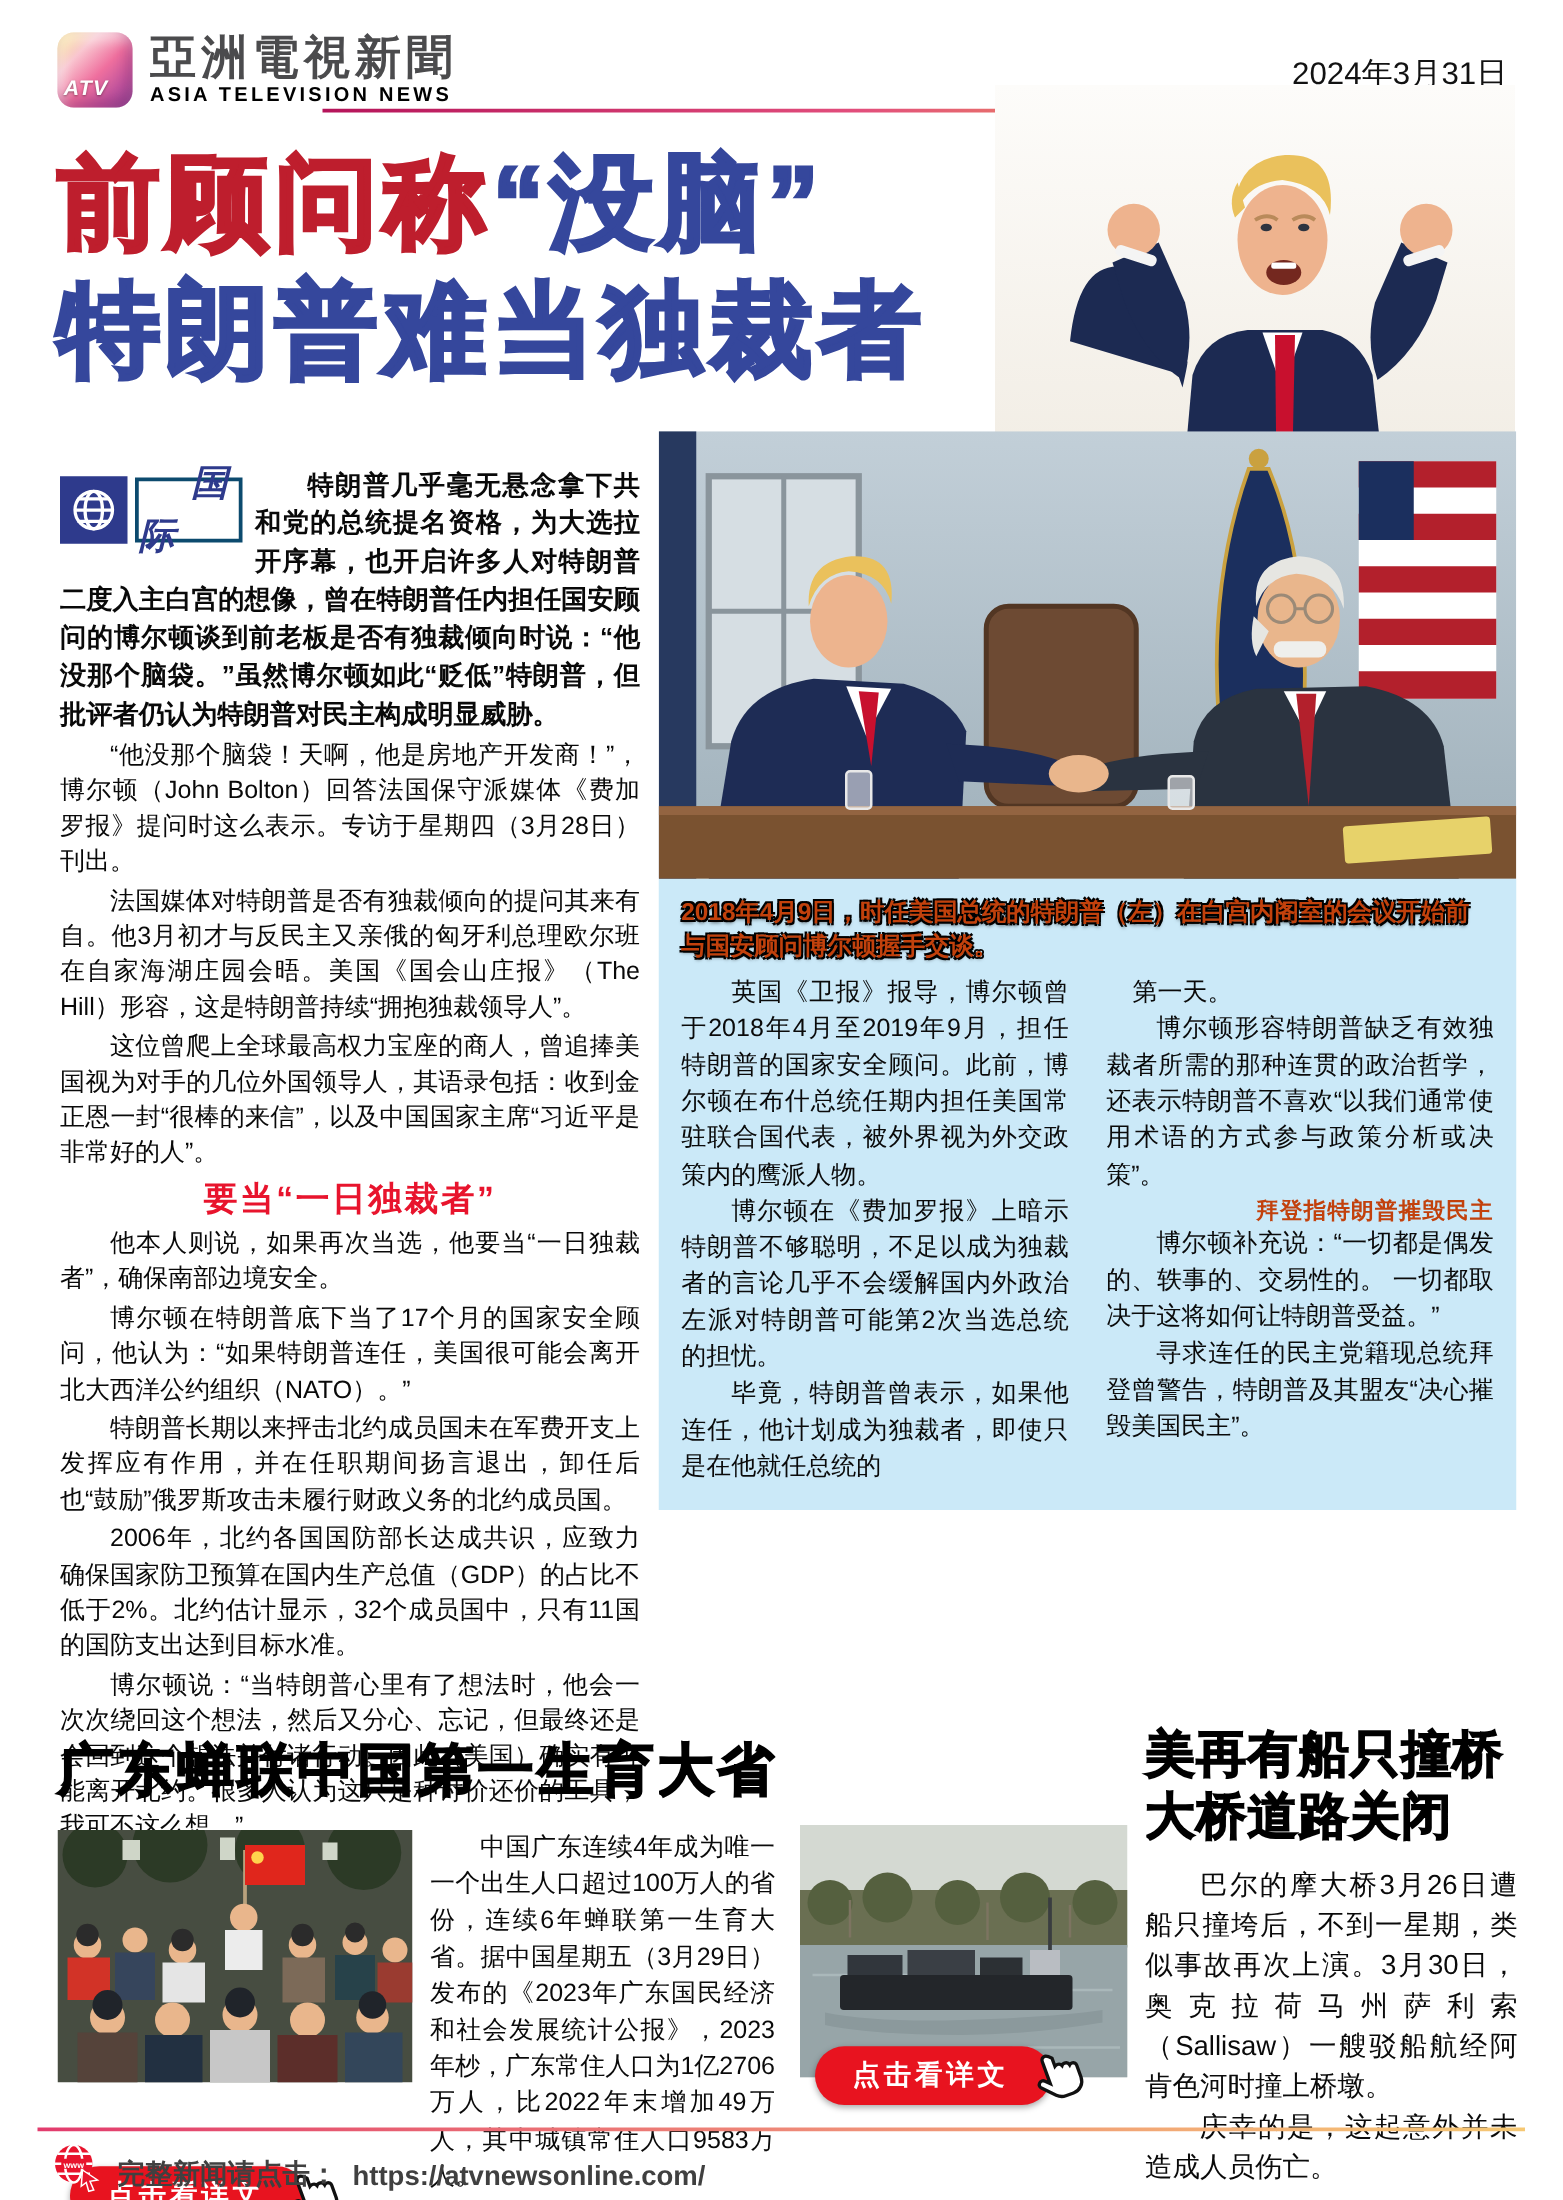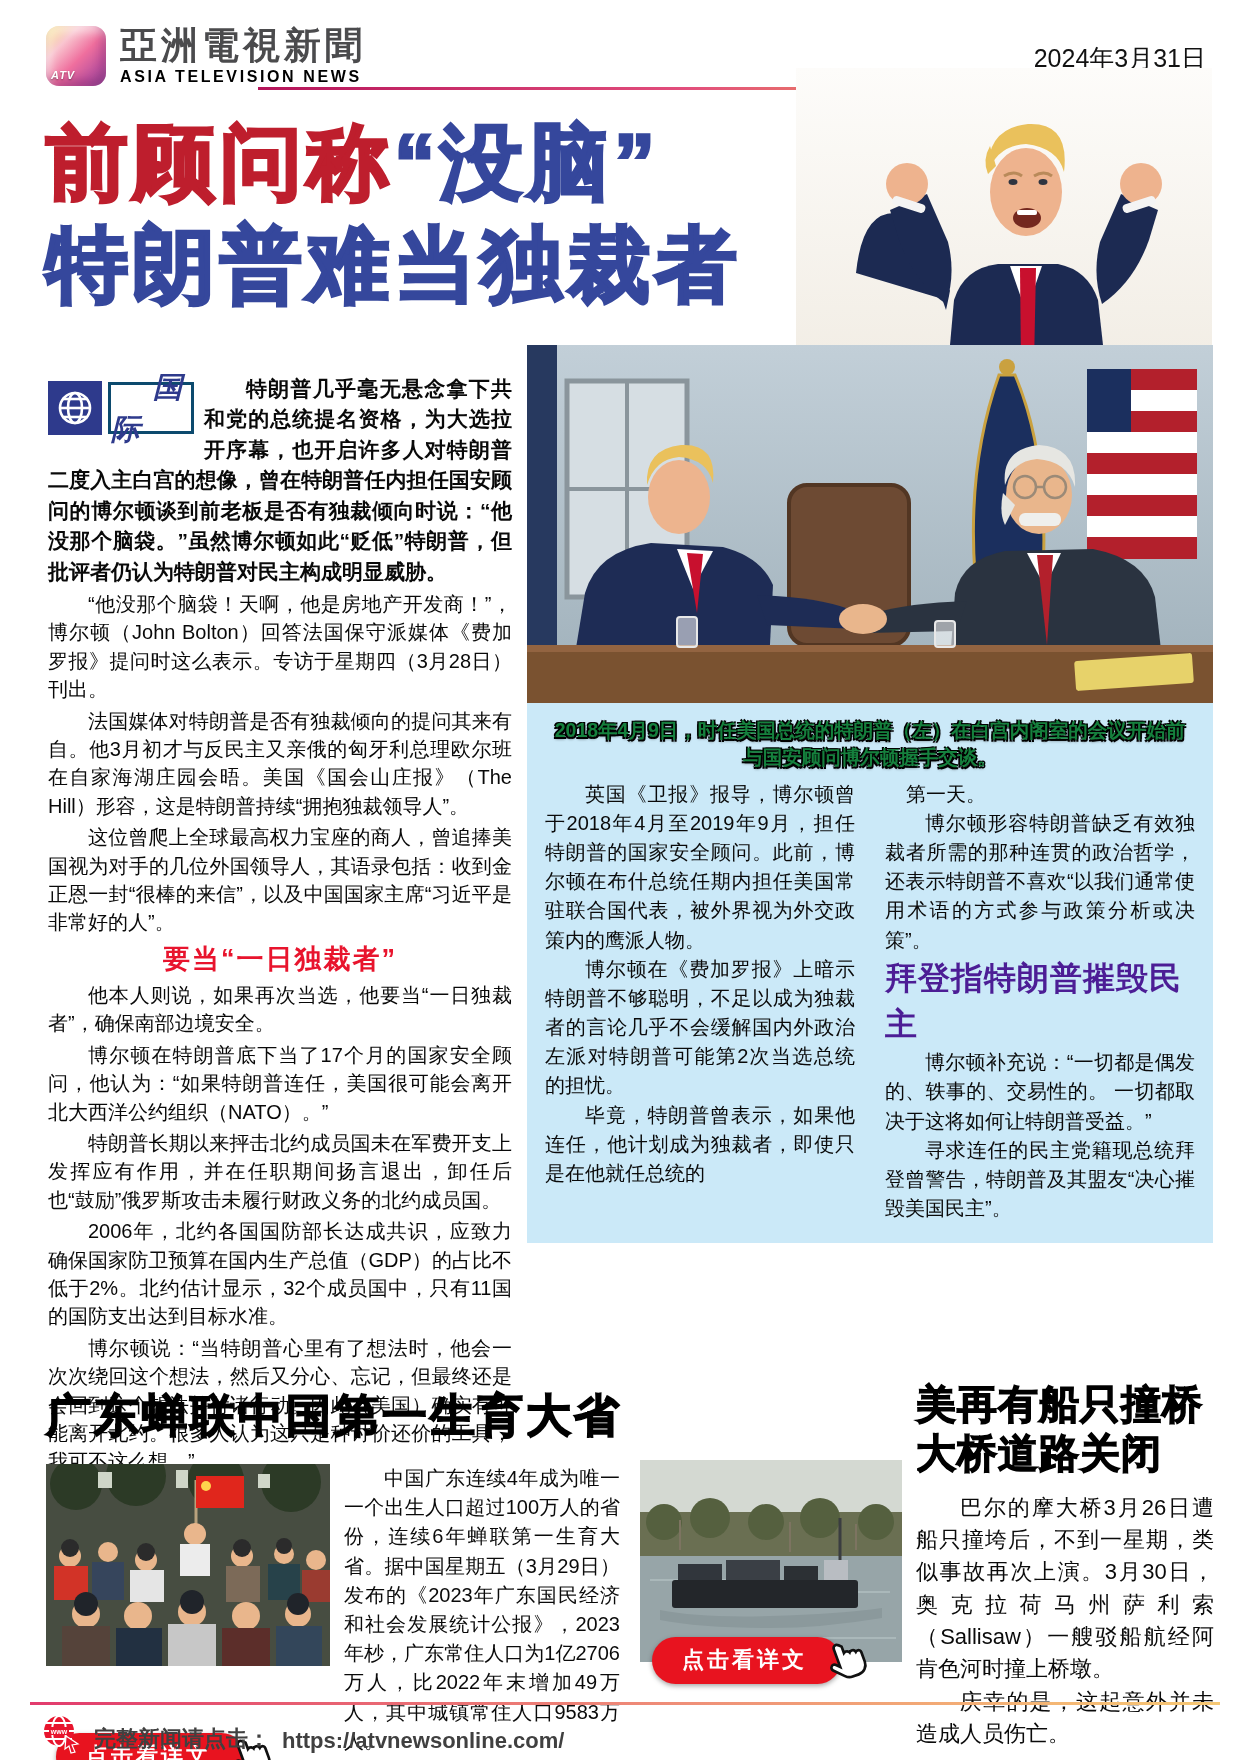--- a/index.html
+++ b/index.html
@@ -5,21 +5,21 @@
   html,body{margin:0;padding:0;background:#ffffff;}
   body{font-family:"Liberation Sans","DejaVu Sans",sans-serif;color:#0a0a0a;}
   .page{position:relative;width:1250px;height:1760px;background:#fff;overflow:hidden;}
 
   
   .masthead{position:absolute;top:26px;left:46px;display:flex;gap:14px;align-items:flex-start;}
   .logo-tile{width:60px;height:60px;border-radius:13px;position:relative;flex:none;
     background:linear-gradient(135deg,#f6e27a 0%,#f9c6d0 28%,#ef6f9e 55%,#c0549e 78%,#8e4da0 100%);
     box-shadow:inset -4px -6px 10px rgba(120,20,90,.35), inset 4px 6px 10px rgba(255,255,255,.5);}
   .logo-tile .atv{position:absolute;left:5px;bottom:5px;color:#fff;font-weight:bold;font-style:italic;
-    font-size:11px;letter-spacing:1px;text-shadow:0 1px 2px rgba(0,0,0,.4);}
+    font-size:17px;letter-spacing:1px;text-shadow:0 1px 2px rgba(0,0,0,.4);}
   .brand-cn{font-size:37px;font-weight:bold;color:#4b4b4d;letter-spacing:4px;line-height:1.08;}
   .brand-en{font-size:16px;font-weight:bold;color:#000000;letter-spacing:2.6px;margin-top:2px;}
   .masthead-date{position:absolute;top:42px;right:44px;display:flex;align-items:flex-start;gap:23px;color:#121212;flex-direction:column;}
   .masthead-date .d{font-size:25px;}
   .masthead-date .w{font-size:31px;font-weight:900;}
   .header-rule{position:absolute;top:87px;left:258px;right:40px;height:3px;
     background:linear-gradient(90deg,#b5145a,#e24e7c 45%,#efa352 78%,#f4d05e);}
 
   
   .hero-headline{position:absolute;left:46px;top:112px;font-weight:900;font-size:82px;line-height:1.24;
@@ -38,29 +38,29 @@
   .badge-globe{width:54px;height:54px;background:#2e3a8c;display:flex;align-items:center;justify-content:center;flex:none;}
   .badge-label{flex:1;height:46px;border:3px solid #0c4a6e;color:#2e3a8c;font-size:29px;font-weight:900;
     display:flex;align-items:center;justify-content:center;letter-spacing:2px;font-style:italic;}
   .subhead-red{color:#e8142d;font-size:27px;font-weight:900;text-align:center;margin:16px 0 10px;
     text-indent:0 !important;letter-spacing:2px;}
 
   
   .panel{position:absolute;left:527px;top:345px;width:686px;}
   .panel-photo{display:block;width:686px;height:358px;}
   .panel-body{background:#cbe9f8;padding:14px 18px 20px;}
-  .caption{margin:0 0 8px;color:#15803d;font-weight:bold;font-size:19.5px;line-height:1.4;text-align:center;
+  .caption{margin:0 0 8px;color:#c2410c;font-weight:bold;font-size:19.5px;line-height:1.4;text-align:left;
     text-shadow:-1.5px -1.5px 0 #000,1.5px -1.5px 0 #000,-1.5px 1.5px 0 #000,1.5px 1.5px 0 #000,0 2px 3px rgba(0,0,0,.55);}
   .panel-headline{color:#e8142d;font-size:41px;font-weight:900;letter-spacing:3px;margin:6px 0 16px;
     -webkit-text-stroke:1.2px currentColor;}
   .panel-cols{display:flex;gap:30px;font-size:20px;line-height:1.46;text-align:justify;}
   .pcol{flex:1;min-width:0;}
   .pcol p{margin:0;text-indent:2em;}
   .pcol p.noindent{text-indent:0;margin-left:21px;}
-  .panel-sub{color:#4c1d95;font-size:32px;font-weight:900;text-align:left;margin:16px 0 12px;
+  .panel-sub{color:#c2410c;font-size:18px;font-weight:900;text-align:right;margin:16px 0 12px;
     text-indent:0 !important;letter-spacing:1px;}
 
   
   .story-gd{position:absolute;left:46px;top:1386px;width:574px;}
   .story-gd h2{margin:0 0 18px;font-size:45px;font-weight:900;color:#000;letter-spacing:3px;
     -webkit-text-stroke:1.6px #000;white-space:nowrap;}
   .gd-row{display:flex;gap:14px;position:relative;}
   .gd-photo{width:284px;height:202px;flex:none;}
   .gd-text{flex:1;font-size:20px;line-height:1.46;text-align:justify;}
   .gd-text p{margin:0;text-indent:2em;}

